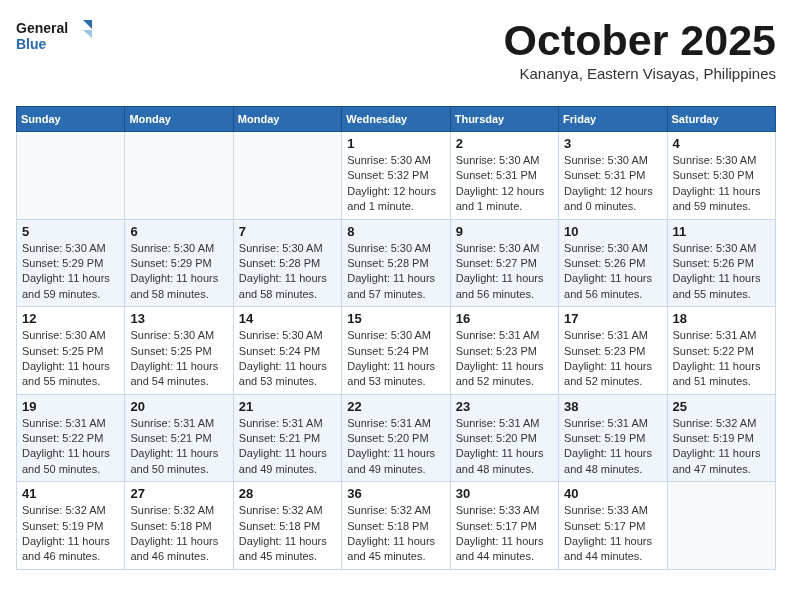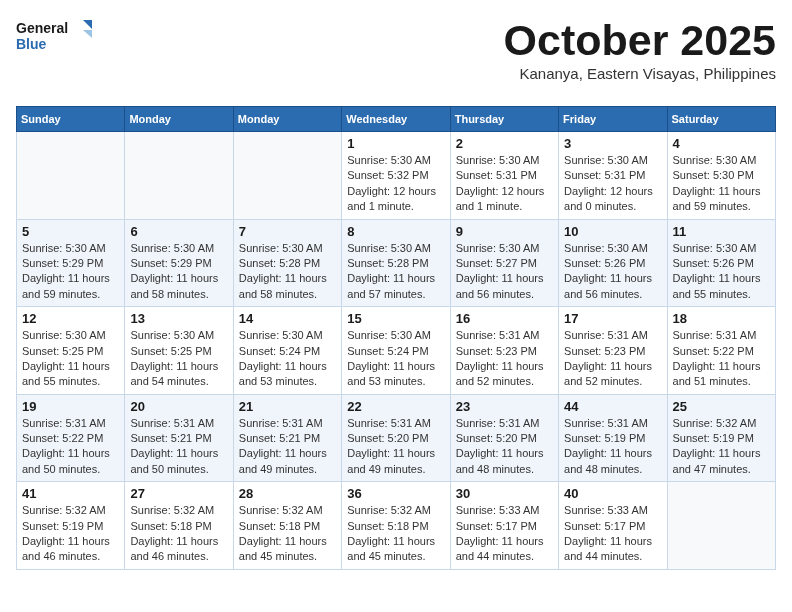--- a/index.html
+++ b/index.html
@@ -271,21 +271,21 @@
 and 49 minutes.</div>
         </td>
         <td>
           <span class="day-num">23</span>
           <div class="day-info" style="white-space: pre-line;">Sunrise: 5:31 AM
 Sunset: 5:20 PM
 Daylight: 11 hours
 and 48 minutes.</div>
         </td>
         <td>
-          <span class="day-num">44</span>
+          <span class="day-num">38</span>
           <div class="day-info" style="white-space: pre-line;">Sunrise: 5:31 AM
 Sunset: 5:19 PM
 Daylight: 11 hours
 and 48 minutes.</div>
         </td>
         <td>
           <span class="day-num">25</span>
           <div class="day-info" style="white-space: pre-line;">Sunrise: 5:32 AM
 Sunset: 5:19 PM
 Daylight: 11 hours

